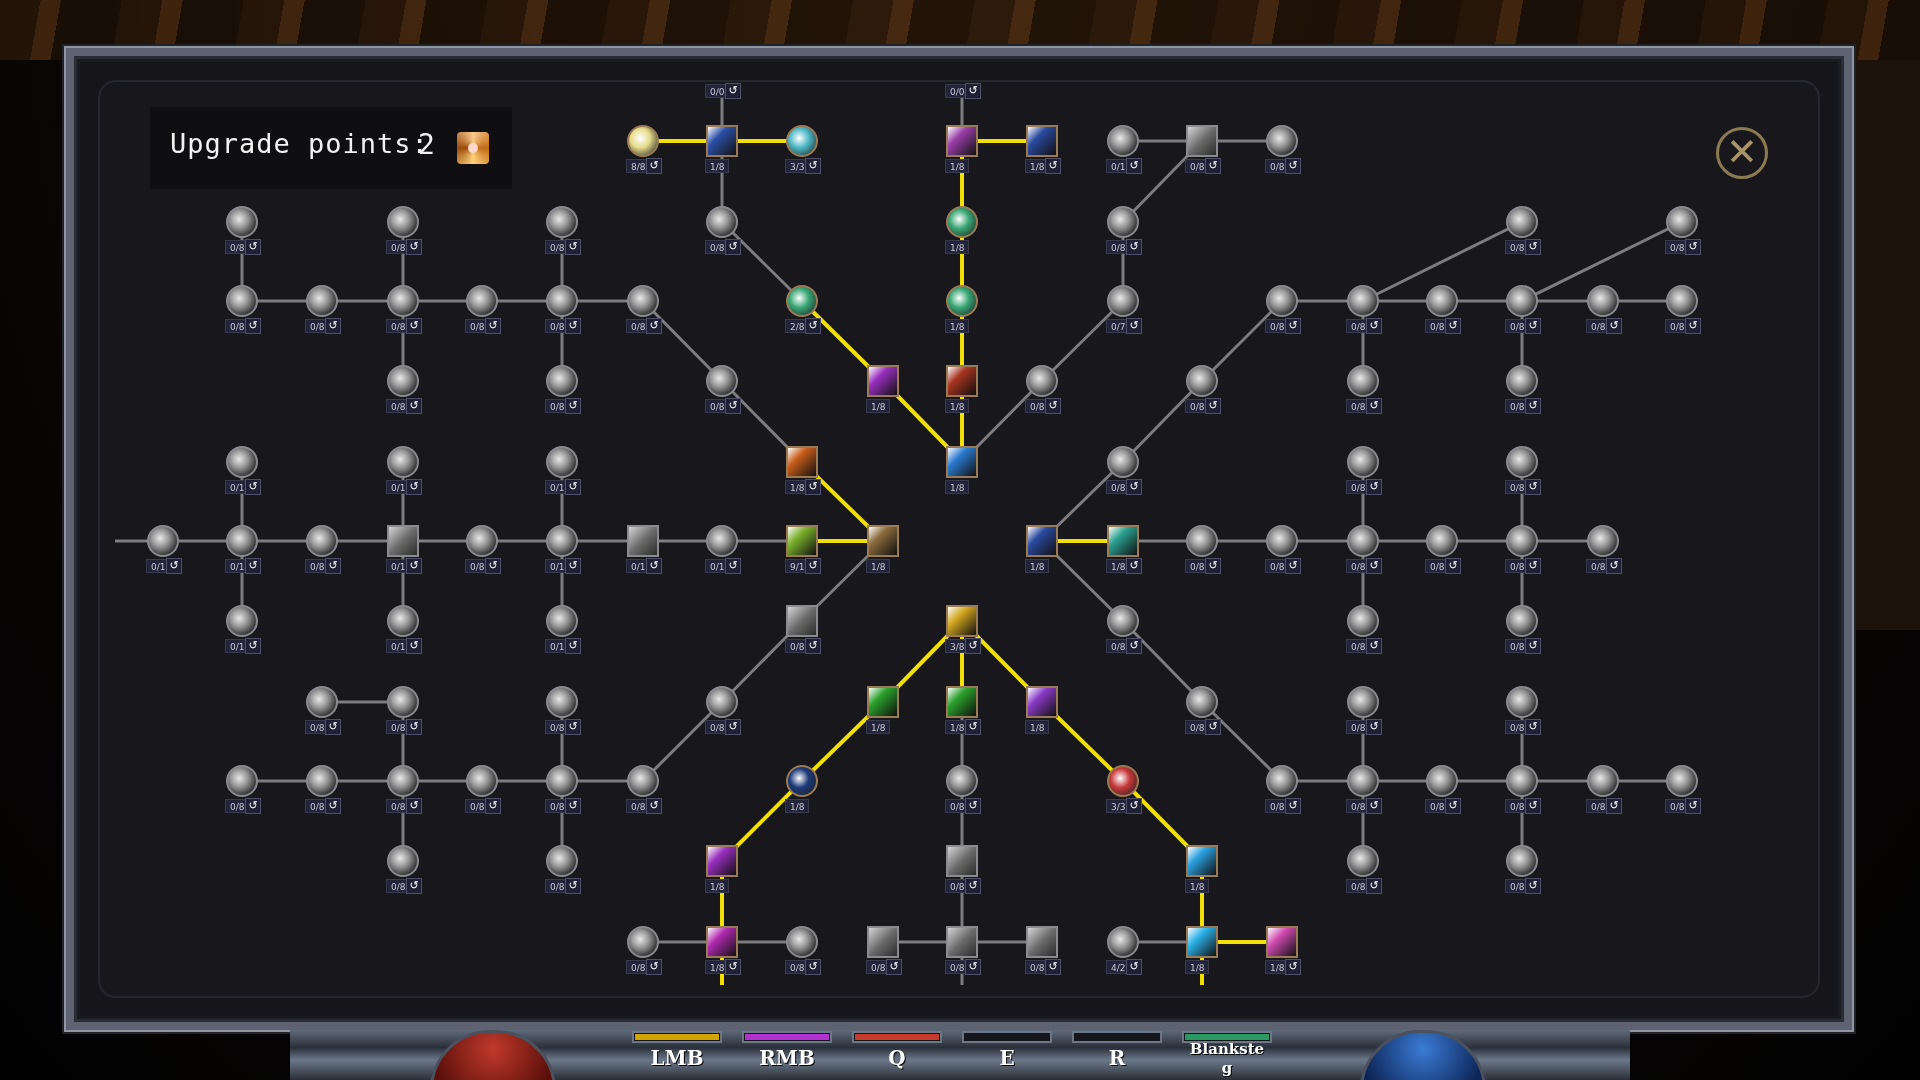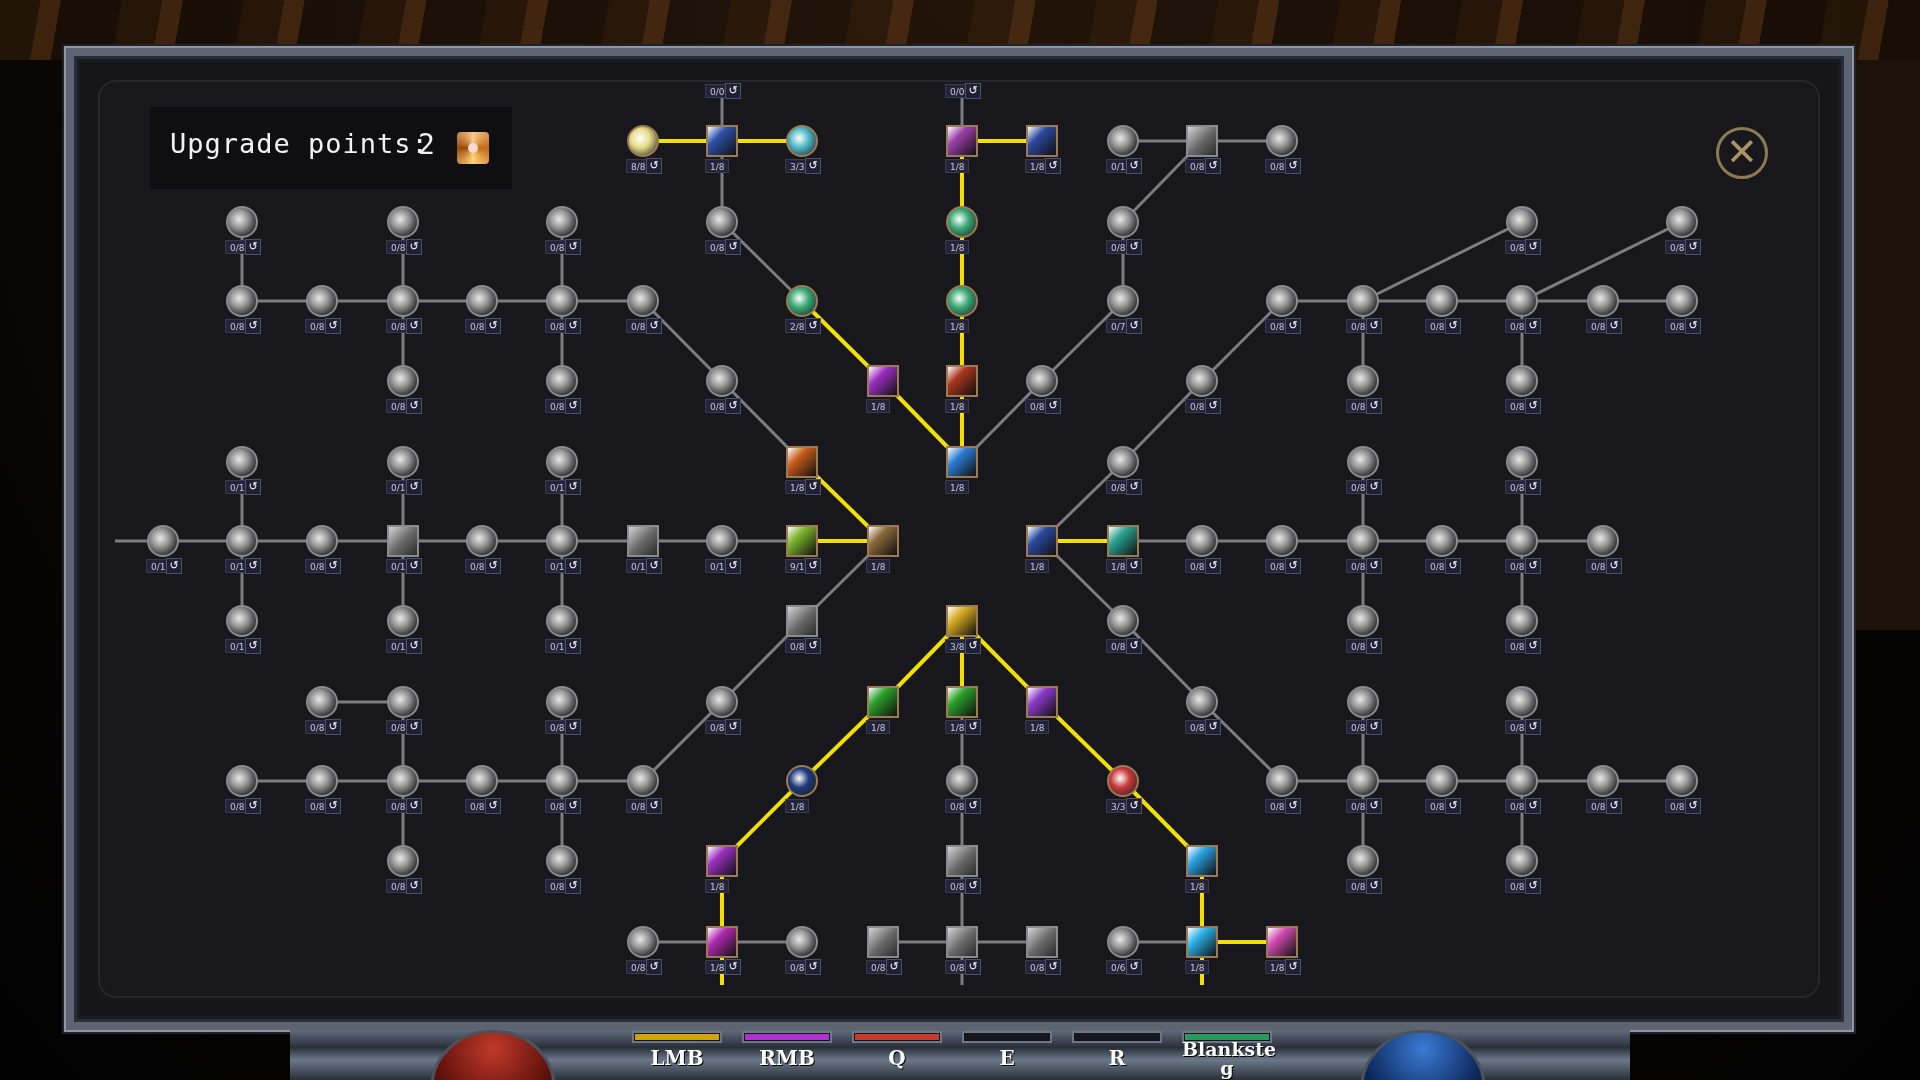--- a/index.html
+++ b/index.html
@@ -72,21 +72,21 @@
   .orb { position:absolute; top:1030px; width:120px; height:80px; border-radius:60px 60px 0 0; }
   .orb.red { left:430px; background: radial-gradient(circle at 50% 20%, #c0392b, #5a0f0a 70%); border:3px solid #4c525d; }
   .orb.blue { left:1360px; background: radial-gradient(circle at 50% 20%, #3a7bd5, #0c2456 70%); border:3px solid #4c525d; }
   .slot { position:absolute; top:1031px; width:90px; height:12px; background:#14161c; border:2px solid #6e7785; box-sizing:border-box; }
   .slot .fill { position:absolute; left:1px; top:1px; right:1px; bottom:1px; }
   .key {
     position:absolute; top:1046px; width:90px; text-align:center;
     font-family:"DejaVu Serif", serif; font-weight:bold; font-size:20px; color:#ffffff;
     text-shadow: 1px 1px 0 #000;
   }
-  .key.small { font-size:19px; line-height:19px; top:1040px; }
+  .key.small { font-size:15px; line-height:19px; top:1040px; }
 </style>
 </head>
 <body>
 
 <div class="bg-roots"></div>
 <div class="bg-side-right"></div>
 
 <div class="frame">
   <div class="frame-inner"></div>
 </div>
@@ -754,21 +754,21 @@
     <span class="cnt" style="left: 945px; top: 960px;">0/8</span>
     <span class="reset" style="left: 965px; top: 959px;">↺</span>
     <div class="node square" style="left: 1042px; top: 942px;">
       <span class="glyph"></span>
     </div>
     <span class="cnt" style="left: 1025px; top: 960px;">0/8</span>
     <span class="reset" style="left: 1045px; top: 959px;">↺</span>
     <div class="node circle" style="left: 1123px; top: 942px;">
       <span class="glyph"></span>
     </div>
-    <span class="cnt" style="left: 1106px; top: 960px;">0/6</span>
+    <span class="cnt" style="left: 1106px; top: 960px;">4/2</span>
     <span class="reset" style="left: 1126px; top: 959px;">↺</span>
     <div class="node square active" style="left: 1202px; top: 942px; background: linear-gradient(135deg, rgb(255, 255, 255) 0%, rgb(42, 176, 232) 35%, rgb(16, 16, 16) 100%);">
       <span class="glyph"></span>
     </div>
     <span class="cnt" style="left: 1185px; top: 960px;">1/8</span>
     <div class="node square active" style="left: 1282px; top: 942px; background: linear-gradient(135deg, rgb(255, 255, 255) 0%, rgb(208, 74, 176) 35%, rgb(16, 16, 16) 100%);">
       <span class="glyph"></span>
     </div>
     <span class="cnt" style="left: 1265px; top: 960px;">1/8</span>
     <span class="reset" style="left: 1285px; top: 959px;">↺</span>

